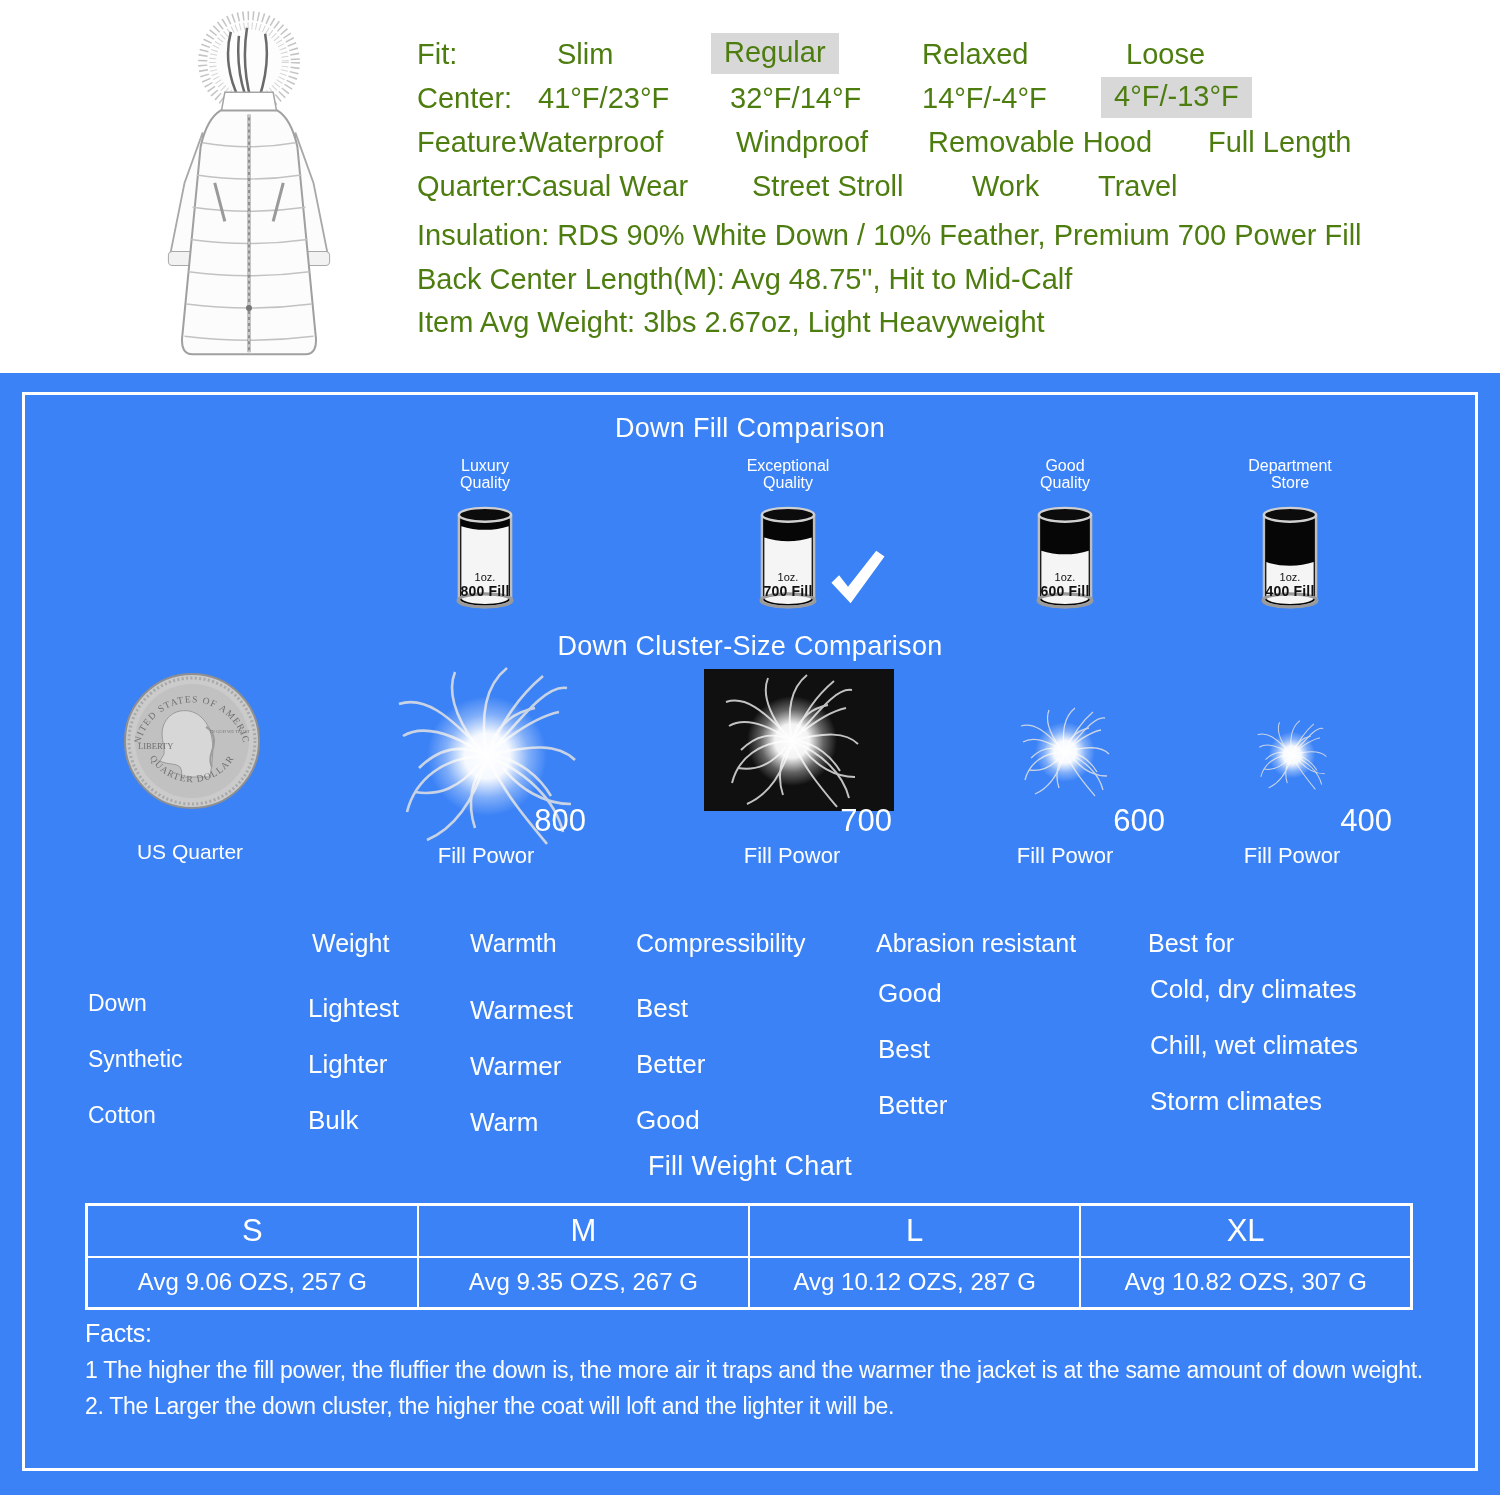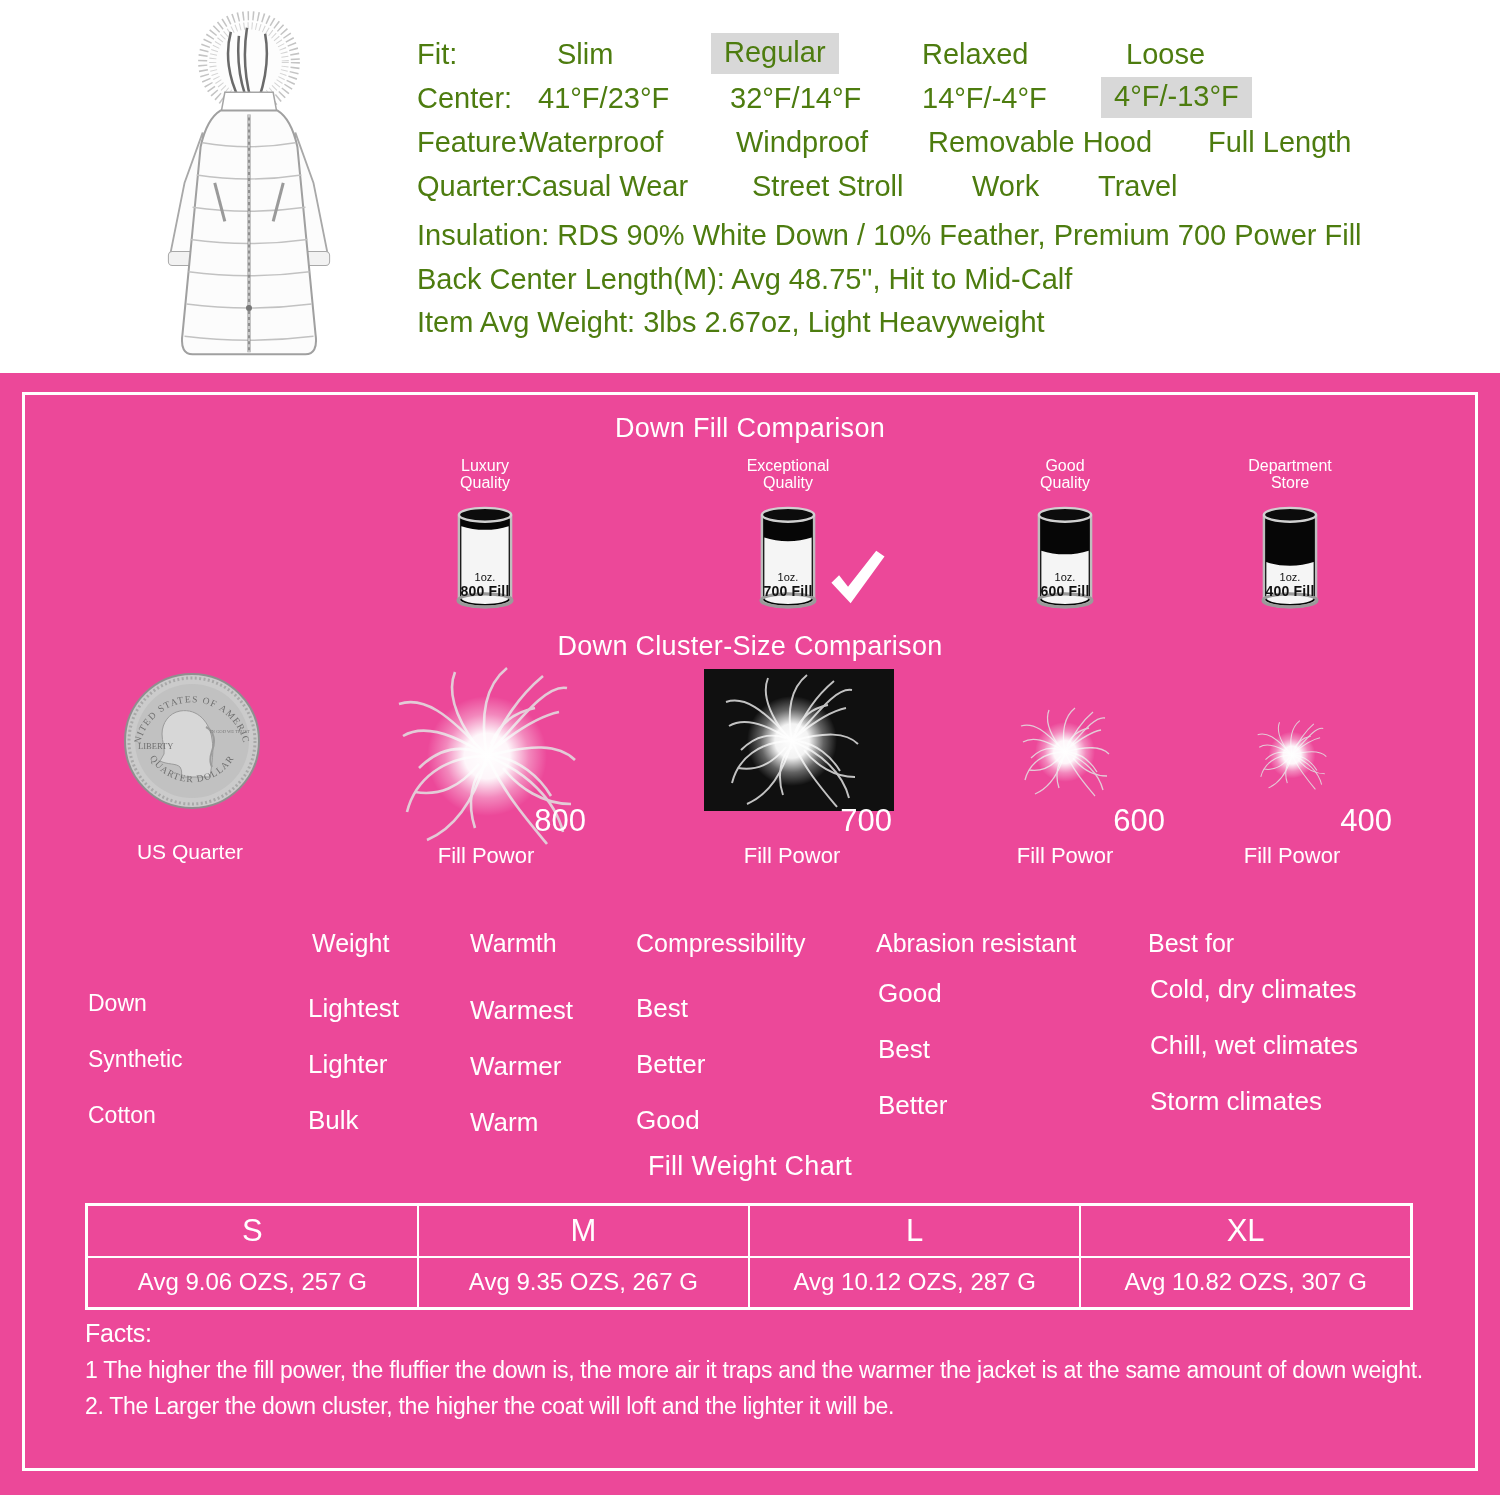--- a/index.html
+++ b/index.html
@@ -12,21 +12,21 @@
   
   .top { position:absolute; left:0; top:0; width:1500px; height:373px; background:#fff; }
   .coat-svg { position:absolute; left:118px; top:4px; width:262px; height:366px; }
   .specs { position:absolute; left:417px; top:0; width:1083px; height:373px; color:#4d7c0f; }
   .srow { position:absolute; left:0; width:1083px; height:38px; font-size:29px; line-height:36px; }
   .srow span { position:absolute; white-space:nowrap; }
   .hl { background:#d8d8d8; padding:1px 13px 4px; top:-3px; }
   .sline { position:absolute; left:0; white-space:nowrap; font-size:29px; line-height:36px; }
 
   
-  .panel { position:absolute; left:0; top:373px; width:1500px; height:1122px; background:#ec4899; color:#fff; }
+  .panel { position:absolute; left:0; top:373px; width:1500px; height:1122px; background:#3b82f6; color:#fff; }
   .inner-border { position:absolute; left:22px; right:22px; top:19px; bottom:24px; border:3px solid #fff; }
   .ptitle { position:absolute; left:0; width:1500px; text-align:center; font-size:27px; font-weight:500; letter-spacing:.3px; }
 
   
   .qlabel { position:absolute; width:160px; text-align:center; font-size:16px; line-height:17px; top:84px; }
   .cyl { position:absolute; top:132px; width:68px; height:106px; }
   .cyl svg { width:68px; height:106px; display:block; }
   .cyl-text { position:absolute; left:0; bottom:12px; width:100%; text-align:center; color:#111; }
   .cyl-text .oz { font-size:11px; line-height:12px; }
   .cyl-text .fl { font-size:14px; line-height:16px; font-weight:bold; letter-spacing:.2px; }

